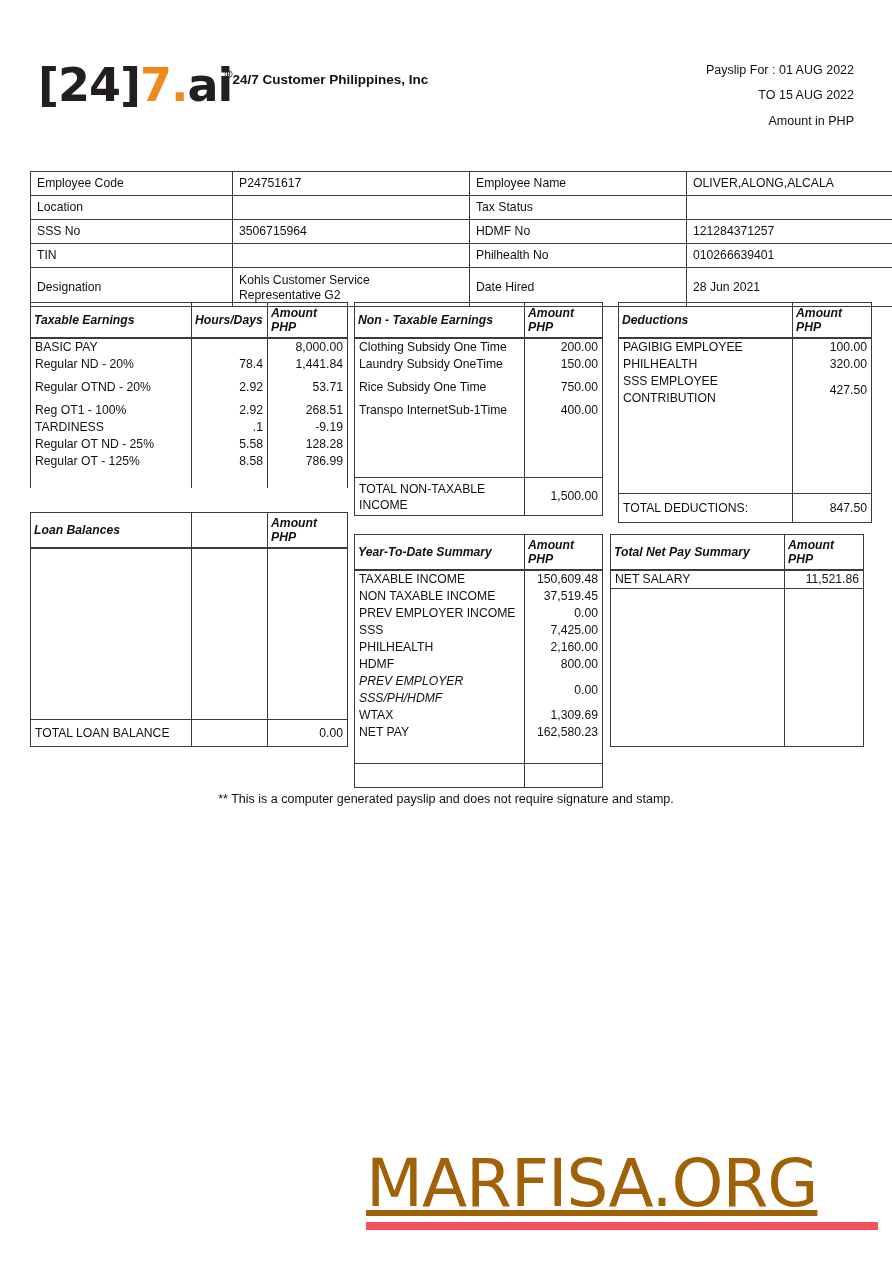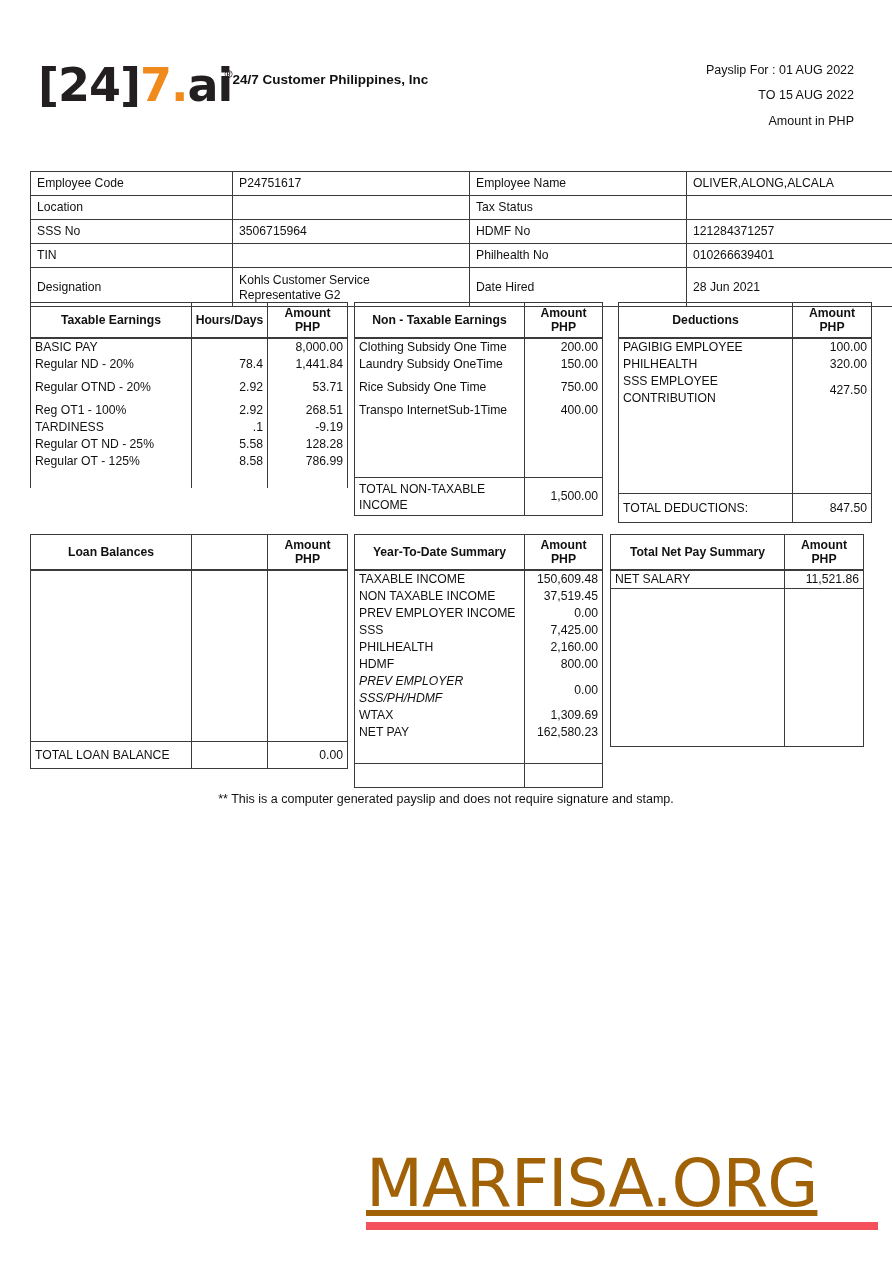--- a/index.html
+++ b/index.html
@@ -110,28 +110,29 @@
     line-height: 15px;
     padding-top: 3px;
   }
 
   
   .sec {
     position: absolute;
   }
   .sec table { width: 100%; }
   .sec th.hdr {
-    text-align: center;
+    text-align: left;
     font-weight: bold;
     font-size: 12.2px;
     height: 30px;
     padding: 2px 3px;
     line-height: 14px;
     vertical-align: middle;
     border-bottom-width: 2px;
+    font-style: italic;
   }
   .sec td.lbl {
     padding: 0 4px 0 4px;
     text-align: left;
     border-left: 1px solid #3b3b3b;
     border-right: 1px solid #3b3b3b;
     border-top: none;
     border-bottom: none;
     line-height: 17px;
     font-size: 12.2px;
@@ -161,21 +162,21 @@
   }
   .sec tr.filler td {
     border-top: none;
     border-bottom: none;
   }
 
   
   #taxable-earnings   { left: 30px;  top: 302px; width: 317px; }
   #non-taxable        { left: 354px; top: 302px; width: 248px; }
   #deductions         { left: 610px; top: 302px; width: 253px; padding-left: 8px; }
-  #loan-balances      { left: 30px;  top: 534px; width: 317px; }
+  #loan-balances      { left: 30px;  top: 512px; width: 317px; }
   #ytd-summary        { left: 354px; top: 534px; width: 248px; }
   #net-pay-summary    { left: 610px; top: 534px; width: 253px; }
 
   
   .footer-note {
     position: absolute;
     left: 0; right: 0;
     top: 792px;
     text-align: center;
     font-size: 12.5px;

